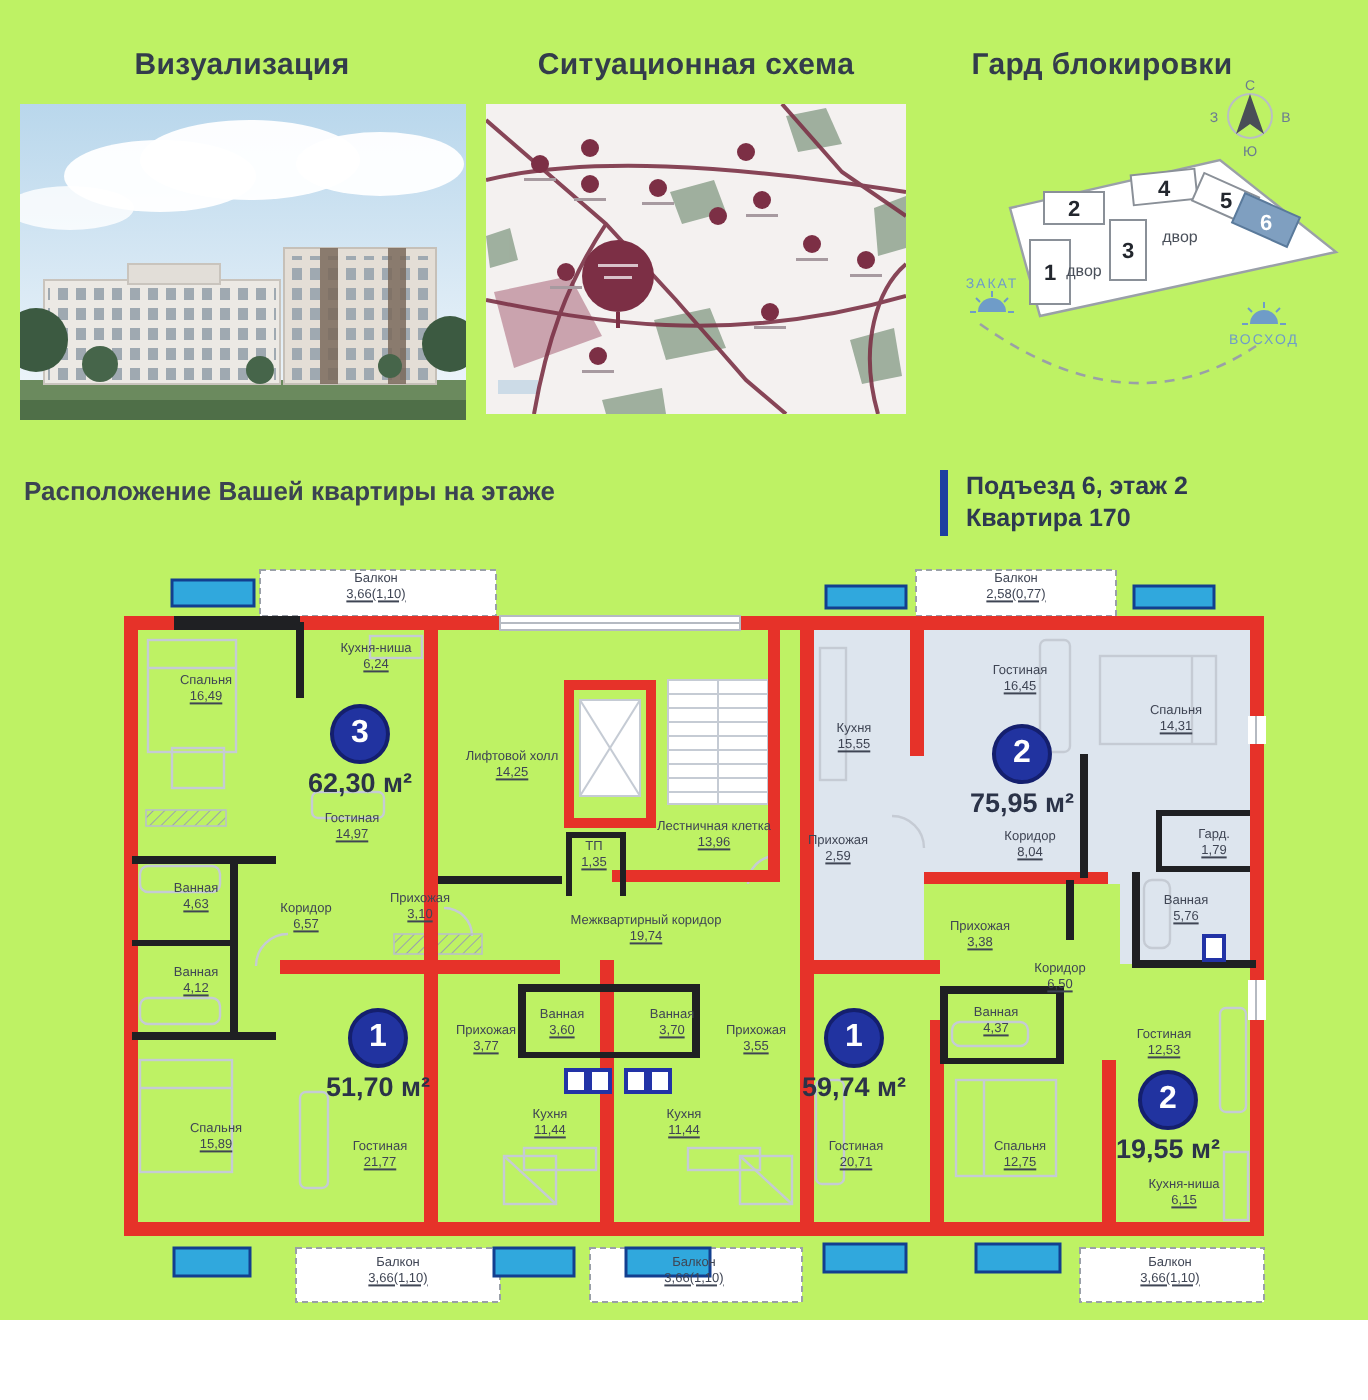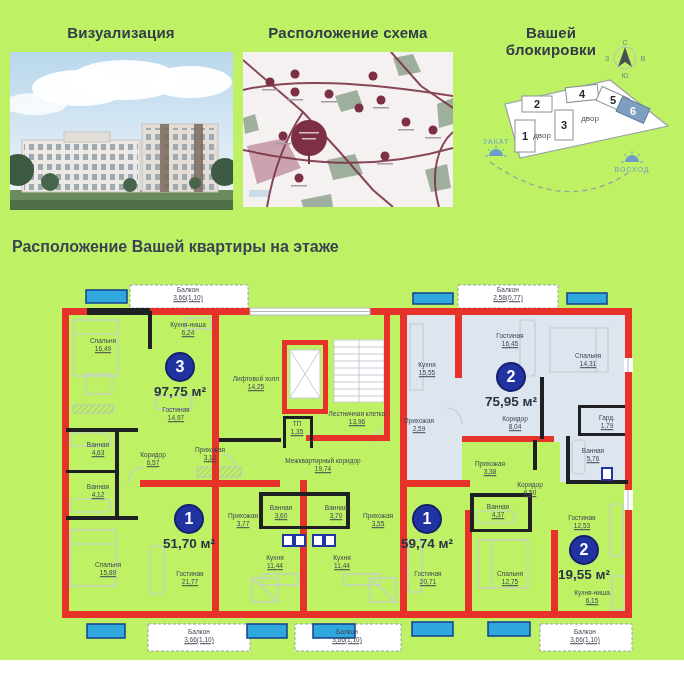--- a/index.html
+++ b/index.html
@@ -1,21 +1,21 @@
 <!DOCTYPE html>
 <html><head>
 <meta charset="utf-8">
 <style>
   html,body{margin:0;padding:0;background:#fff;}
   .page{position:relative;width:684px;height:660px;background:#bef264;overflow:hidden;
         font-family:"Liberation Sans",sans-serif;}
   .panel-title{position:absolute;top:24px;font-size:15px;font-weight:bold;color:#333c4b;
         text-align:center;transform:translateX(-50%);letter-spacing:.2px;}
   .panel-svg{position:absolute;}
-  .heading{position:absolute;left:12px;top:238px;font-size:16px;font-weight:bold;color:#3b4352;}
+  .heading{position:absolute;left:12px;top:238px;font-size:13px;font-weight:bold;color:#3b4352;}
   .entrance{position:absolute;left:470px;top:235px;display:flex;}
   .entrance-bar{width:4px;background:#1c3fa0;margin-right:9px;}
   .entrance-text{font-size:12.5px;font-weight:bold;color:#2e3950;line-height:1.3;}
   .plan{position:absolute;left:0;top:278px;width:684px;height:380px;}
   .plan svg{position:absolute;left:0;top:0;}
   .room{position:absolute;transform:translate(-50%,-50%);text-align:center;
         font-size:6.5px;line-height:1.2;color:#3f4554;white-space:nowrap;z-index:5;}
   .room .lbl{display:block;}
   .room .ar{display:inline-block;text-decoration:underline;}
   .room.wrap{white-space:normal;}
@@ -28,22 +28,22 @@
   .footer-label{font-size:9.5px;letter-spacing:1.5px;color:#62676e;font-weight:bold;}
   .bottom-bar{position:absolute;left:0;top:692px;width:684px;height:8px;background:#2f2f31;}
   text{font-family:"Liberation Sans",sans-serif;}
 </style>
 </head>
 <body>
 
 <div class="page">
 
   <div class="panel-title" style="left:121px;">Визуализация</div>
-  <div class="panel-title" style="left:348px;">Расположение схема</div>
-  <div class="panel-title" style="left:551px;">Вашей блокировки</div>
+  <div class="panel-title" style="left:348px;">Ситуационная схема</div>
+  <div class="panel-title" style="left:551px;">Гард блокировки</div>
 
   <svg class="panel-svg" style="left:10px;top:52px;" width="223" height="158" viewBox="0 0 223 158">
     <defs>
       <linearGradient id="skyg" x1="0" y1="0" x2="0" y2="1">
         <stop offset="0" stop-color="#b9d7ec"></stop>
           <stop offset="1" stop-color="#f2f7fb"></stop>
       </linearGradient>
       <pattern id="winp" width="9" height="10" patternUnits="userSpaceOnUse">
         <rect width="9" height="10" fill="none"></rect>
           <rect x="1" y="2" width="5" height="6" fill="#9fa9b1"></rect>
@@ -171,20 +171,27 @@
         <line x1="164" y1="114" x2="166" y2="116"></line>
       <line x1="180" y1="114" x2="178" y2="116"></line>
         <line x1="161" y1="122" x2="164" y2="122"></line>
         <line x1="183" y1="122" x2="180" y2="122"></line>
       <text x="172" y="132" font-size="7" letter-spacing="1" text-anchor="middle" stroke="none">ВОСХОД</text>
     </g>
     <path d="M30,122 Q105,175 168,133" fill="none" stroke="#9aa0a6" stroke-width="1.3" stroke-dasharray="5,4"></path>
   </svg>
 
   <div class="heading">Расположение Вашей квартиры на этаже</div>
+  <div class="entrance">
+    <div class="entrance-bar"></div>
+    <div class="entrance-text">
+      <div>Подъезд 6, этаж 2</div>
+      <div>Квартира 170</div>
+    </div>
+  </div>
 
   <div class="plan">
     <svg width="684" height="380" viewBox="0 0 684 380">
       <defs>
         <pattern id="hatch" width="4" height="4" patternUnits="userSpaceOnUse" patternTransform="rotate(45)">
           <line x1="0" y1="0" x2="0" y2="4" stroke="#9aa2ad" stroke-width="1"></line>
         </pattern>
       </defs>
 
       <path d="M407,37 L625,37 L625,204 L560,204 L560,164 L462,164 L462,209 L407,209 Z" fill="#dde5ee"></path>
@@ -368,21 +375,21 @@
     <div class="room" style="left:530px;top:211px"><span class="lbl">Коридор</span><span class="ar">6,50</span></div>
     <div class="room" style="left:498px;top:233px"><span class="lbl">Ванная</span><span class="ar">4,37</span></div>
     <div class="room" style="left:428px;top:300px"><span class="lbl">Гостиная</span><span class="ar">20,71</span></div>
     <div class="room" style="left:510px;top:300px"><span class="lbl">Спальня</span><span class="ar">12,75</span></div>
     <div class="room" style="left:582px;top:244px"><span class="lbl">Гостиная</span><span class="ar">12,53</span></div>
     <div class="room" style="left:592px;top:319px"><span class="lbl">Кухня-ниша</span><span class="ar">6,15</span></div>
     <div class="room" style="left:585px;top:358px"><span class="lbl">Балкон</span><span class="ar">3,66(1,10)</span></div>
 
     <div class="badge" style="left:180px;top:74px">
       <div class="badge-circle">3</div>
-      <div class="badge-area">97,75 м²</div>
+      <div class="badge-area">62,30 м²</div>
     </div>
     <div class="badge" style="left:189px;top:226px">
       <div class="badge-circle">1</div>
       <div class="badge-area">51,70 м²</div>
     </div>
     <div class="badge" style="left:427px;top:226px">
       <div class="badge-circle">1</div>
       <div class="badge-area">59,74 м²</div>
     </div>
     <div class="badge" style="left:511px;top:84px">

